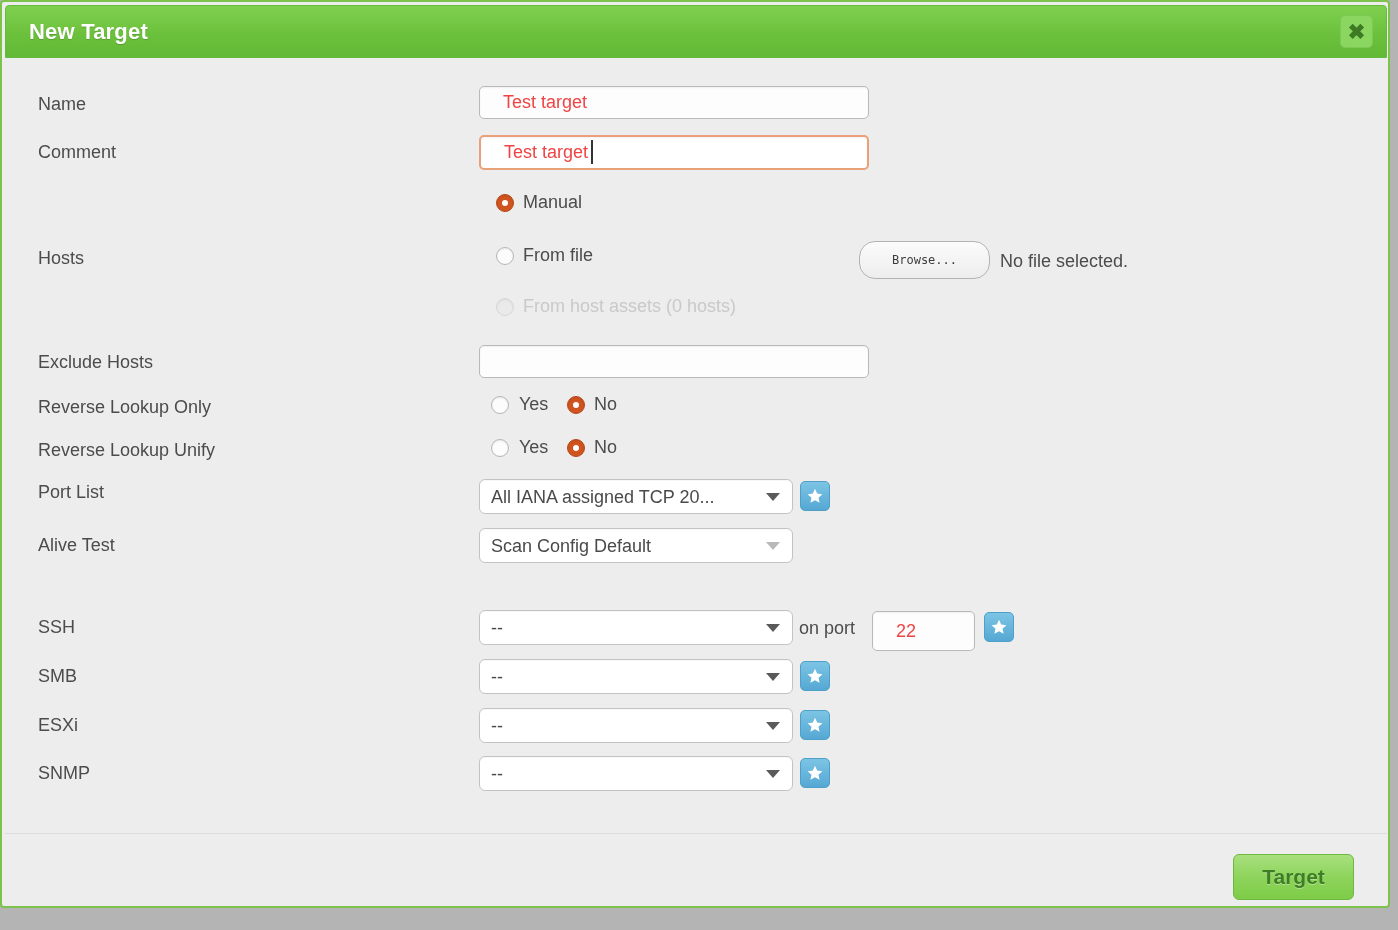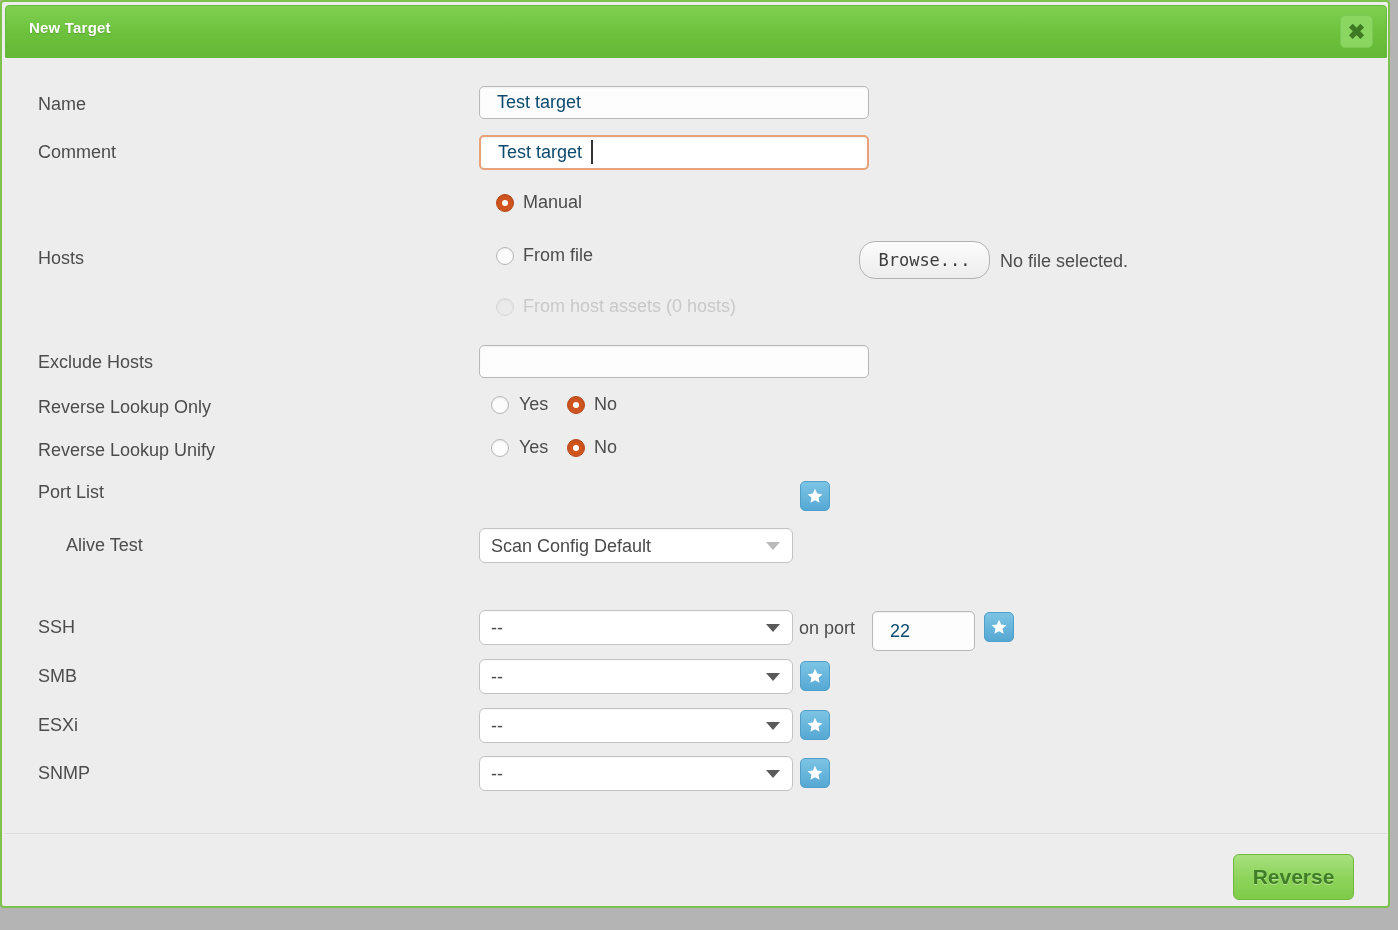--- a/index.html
+++ b/index.html
@@ -39,21 +39,21 @@
     height: 53px;
     box-sizing: border-box;
     background: linear-gradient(to bottom, #7fd04f 0%, #6cc13c 55%, #62b935 100%);
     border-radius: 4px 4px 0 0;
     border: 1px solid #66bb3c;
   }
   .titlebar-text {
     position: absolute;
     left: 23px;
     top: 13px;
-    font-size: 15px;
+    font-size: 22px;
     font-weight: bold;
     color: #ffffff;
     letter-spacing: 0.2px;
     text-shadow: 0 1px 1px rgba(0,0,0,0.18);
   }
   .close-btn {
     position: absolute;
     right: 13px;
     top: 9px;
     width: 33px;
@@ -95,22 +95,22 @@
 
   
   .tinput {
     position: absolute;
     box-sizing: border-box;
     background: #fdfdfd;
     border: 1px solid #b9b9b9;
     border-radius: 5px;
     font-family: "Liberation Sans", sans-serif;
     font-size: 18px;
-    color: #0c4a6e;
-    padding: 0 17px;
+    color: #ef4444;
+    padding: 0 23px;
     outline: none;
     box-shadow: inset 0 1px 2px rgba(0,0,0,0.06);
   }
   .tinput.focused {
     border: 2px solid #e8a178;
     background: #ffffff;
   }
   .caret {
     position: absolute;
     width: 2px;
@@ -179,21 +179,21 @@
   .sel .arrow.light { border-top-color: #b9b9b9; }
 
   
   .browse-btn {
     position: absolute;
     box-sizing: border-box;
     background: linear-gradient(to bottom, #fbfbfb 0%, #ededed 100%);
     border: 1px solid #b3b3b3;
     border-radius: 16px;
     font-family: "DejaVu Sans Mono", monospace;
-    font-size: 17px;
+    font-size: 12px;
     color: #3d3d3d;
     cursor: pointer;
     display: flex;
     align-items: center;
     justify-content: center;
   }
 
   
   .star-btn {
     position: absolute;
@@ -291,27 +291,31 @@
       <div class="radio on" style="left:562px; top:336px;"></div>
       <div class="lbl" style="left:589px; top:334px;">No</div>
 
       <div class="lbl" style="left:33px; top:380px;">Reverse Lookup Unify</div>
       <div class="radio" style="left:486px; top:379px;"></div>
       <div class="lbl" style="left:514px; top:377px;">Yes</div>
       <div class="radio on" style="left:562px; top:379px;"></div>
       <div class="lbl" style="left:589px; top:377px;">No</div>
 
       <div class="lbl" style="left:33px; top:422px;">Port List</div>
+      <div class="sel" style="left:474px; top:419px; width:314px; height:35px;">
+        <span class="sel-text">All IANA assigned TCP 20...</span>
+        <span class="arrow"></span>
+      </div>
       <div class="star-btn" style="left:795px; top:421px;">
         <svg width="18" height="18" viewBox="0 0 20 20">
           <polygon fill="#ffffff" points="10,2 12.4,7.3 18.2,8 13.9,11.9 15.1,17.6 10,14.7 4.9,17.6 6.1,11.9 1.8,8 7.6,7.3"></polygon>
         </svg>
       </div>
 
-      <div class="lbl" style="left:33px; top:475px;margin-left:28px;">Alive Test</div>
+      <div class="lbl" style="left:33px; top:475px;">Alive Test</div>
       <div class="sel" style="left:474px; top:468px; width:314px; height:35px;">
         <span class="sel-text">Scan Config Default</span>
         <span class="arrow light"></span>
       </div>
 
 
       <div class="lbl" style="left:33px; top:557px;">SSH</div>
       <div class="sel" style="left:474px; top:550px; width:314px; height:35px;">
         <span class="sel-text">--</span>
         <span class="arrow"></span>
@@ -353,17 +357,17 @@
       </div>
       <div class="star-btn" style="left:795px; top:698px;">
         <svg width="18" height="18" viewBox="0 0 20 20">
           <polygon fill="#ffffff" points="10,2 12.4,7.3 18.2,8 13.9,11.9 15.1,17.6 10,14.7 4.9,17.6 6.1,11.9 1.8,8 7.6,7.3"></polygon>
         </svg>
       </div>
 
     </div>
 
     <div class="footer">
-      <div class="create-btn">Reverse</div>
+      <div class="create-btn">Target</div>
     </div>
 
   </div>
 </div>
 
 </body></html>

